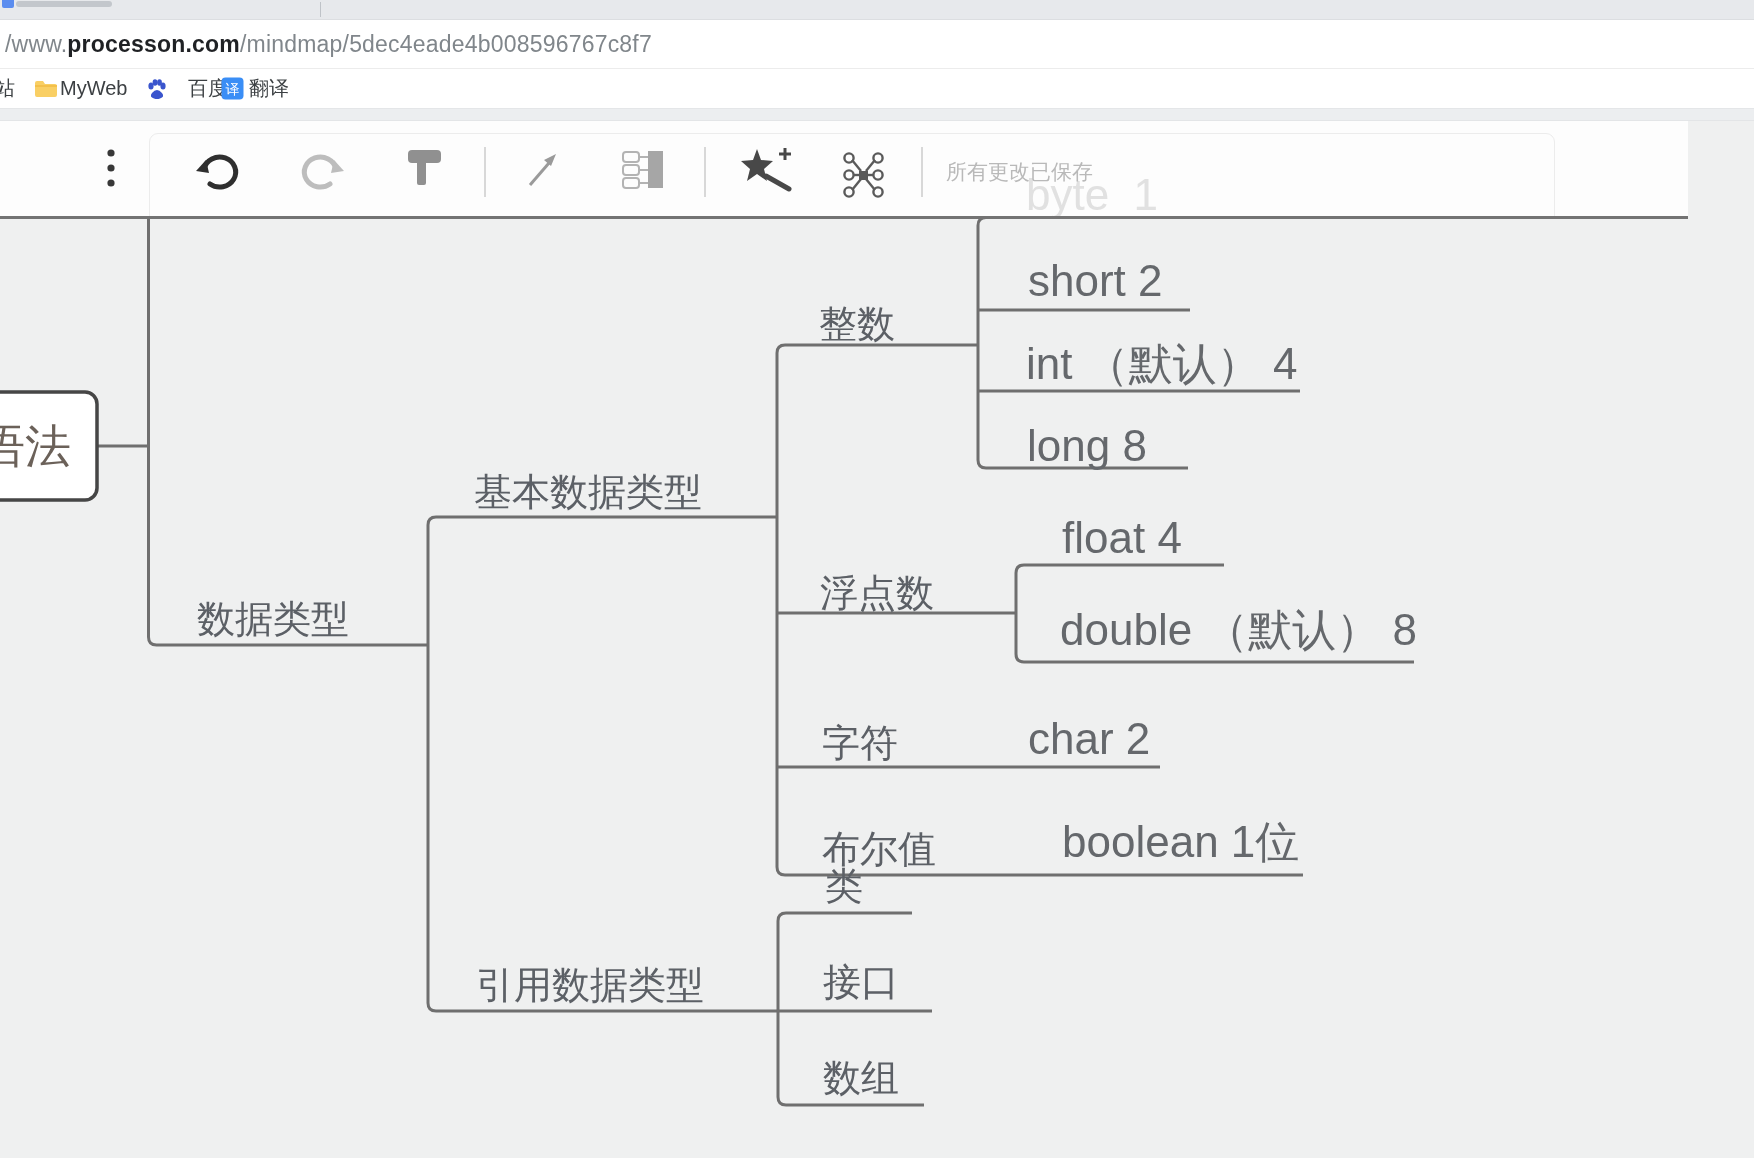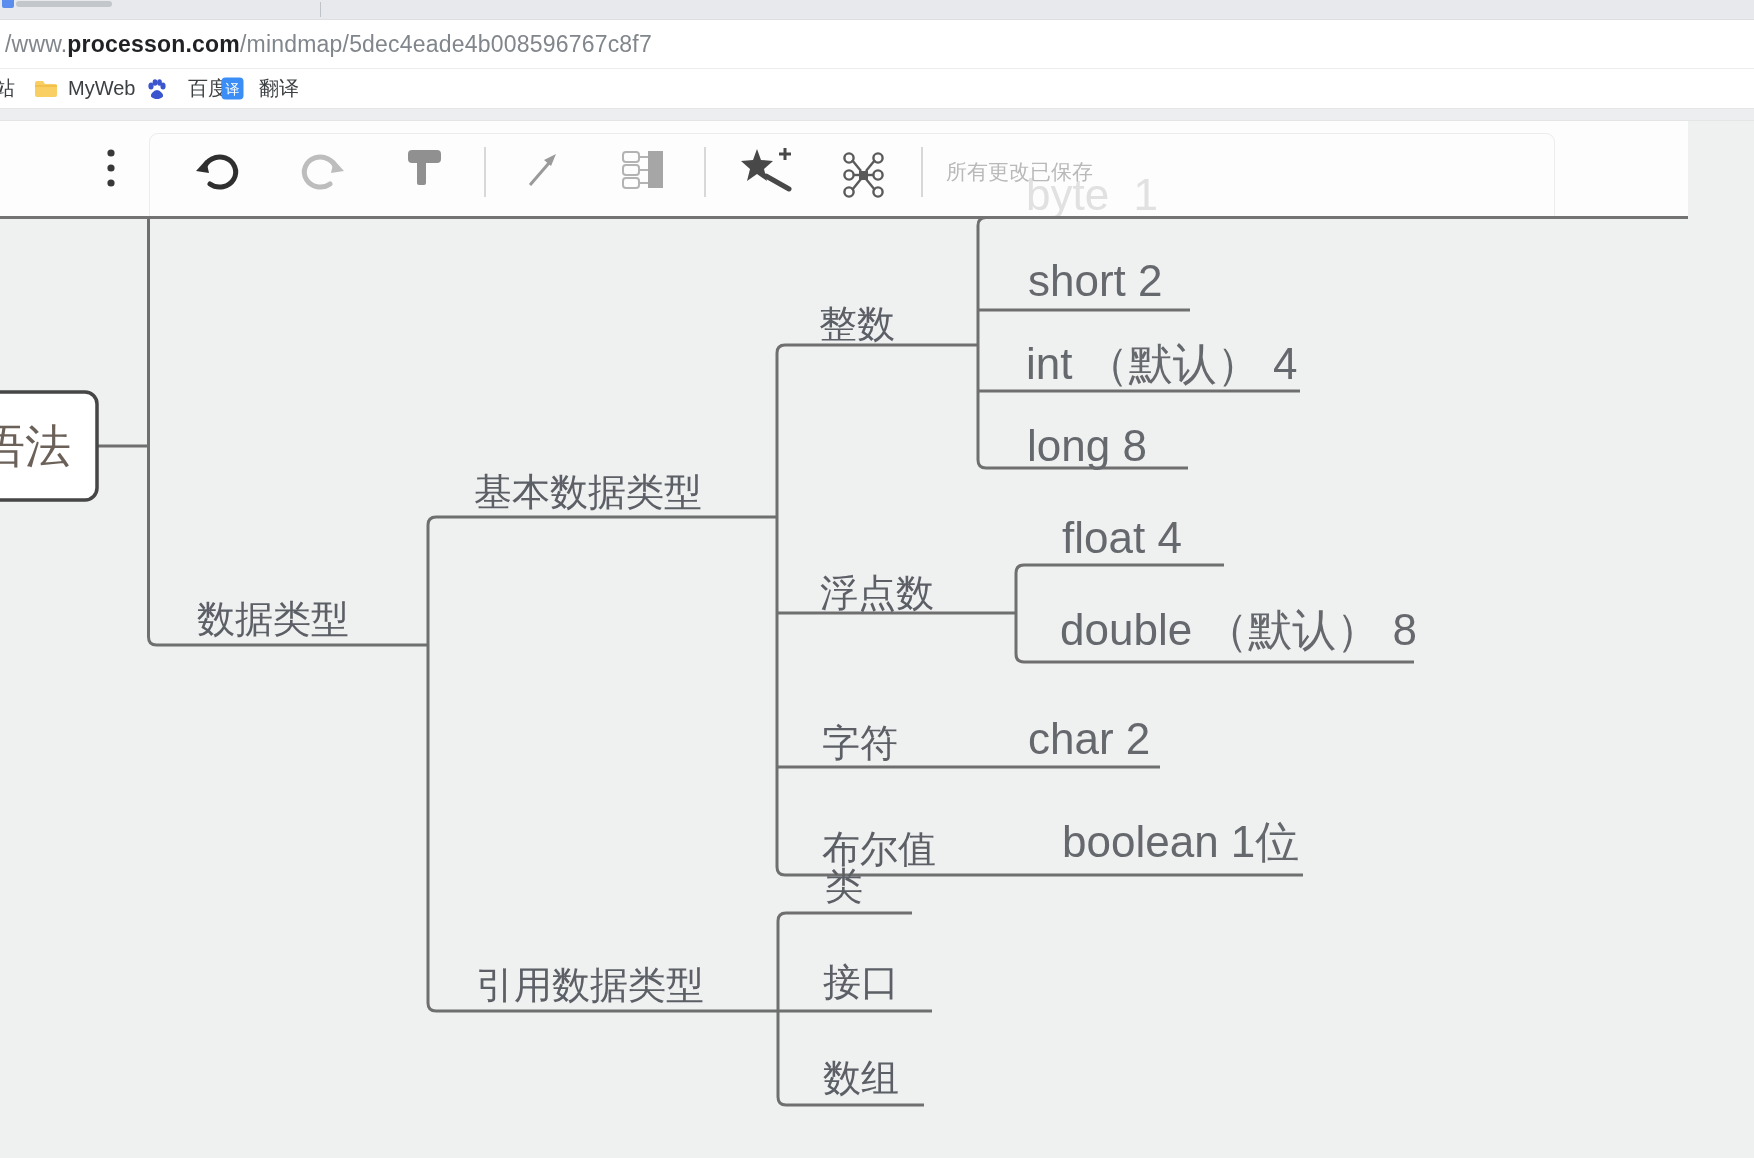--- a/index.html
+++ b/index.html
@@ -94,38 +94,38 @@
 
 <div id="bookmarks-bar" class="chrome">
   <div class="bm" id="bm-partial">
     <span>站</span>
   </div>
   <div class="bm" style="left:34px">
     <svg width="24" height="20" viewBox="0 0 24 20">
       <path d="M1 4 q0-2 2-2 h6 l2 3 h10 q2 0 2 2 v9 q0 2 -2 2 h-18 q-2 0 -2 -2 z" fill="#f9cf64"></path>
       <path d="M1 6 h22 v2 h-22 z" fill="#f3c04b"></path>
     </svg>
-    <span style="margin-left:10px">MyWeb</span>
+    <span style="margin-left:2px">MyWeb</span>
   </div>
   <div class="bm" style="left:146px">
     <svg width="22" height="22" viewBox="0 0 22 22">
       <ellipse cx="5" cy="8" rx="2.6" ry="3.6" fill="#3a55cd"></ellipse>
       <ellipse cx="17" cy="8" rx="2.6" ry="3.6" fill="#3a55cd"></ellipse>
       <ellipse cx="9" cy="4.5" rx="2.4" ry="3.2" fill="#3a55cd"></ellipse>
       <ellipse cx="13.5" cy="4.5" rx="2.4" ry="3.2" fill="#3a55cd"></ellipse>
       <path d="M6 15 q5 -6 10 0 q3 4 -2 5.5 q-3 1 -6 0 q-5 -1.5 -2 -5.5z" fill="#3a55cd"></path>
     </svg>
     <span style="margin-left:20px">百度</span>
   </div>
   <div class="bm" style="left:221px">
     <svg width="23" height="23" viewBox="0 0 23 23">
       <rect x="0.5" y="0.5" width="22" height="22" rx="4" fill="#3a8ef6"></rect>
       <text x="11.5" y="16.5" font-size="14" fill="#ffffff" text-anchor="middle">译</text>
     </svg>
-    <span style="margin-left:15px">翻译</span>
+    <span style="margin-left:5px">翻译</span>
   </div>
 </div>
 
 <div id="page-strip" class="chrome"></div>
 
 <div id="band" class="chrome">
   <div id="panel-outline"></div>
   <div id="ghost-byte">byte  1</div>
   <svg id="toolbar-svg" width="1754" height="95" viewBox="0 0 1754 95">
 

